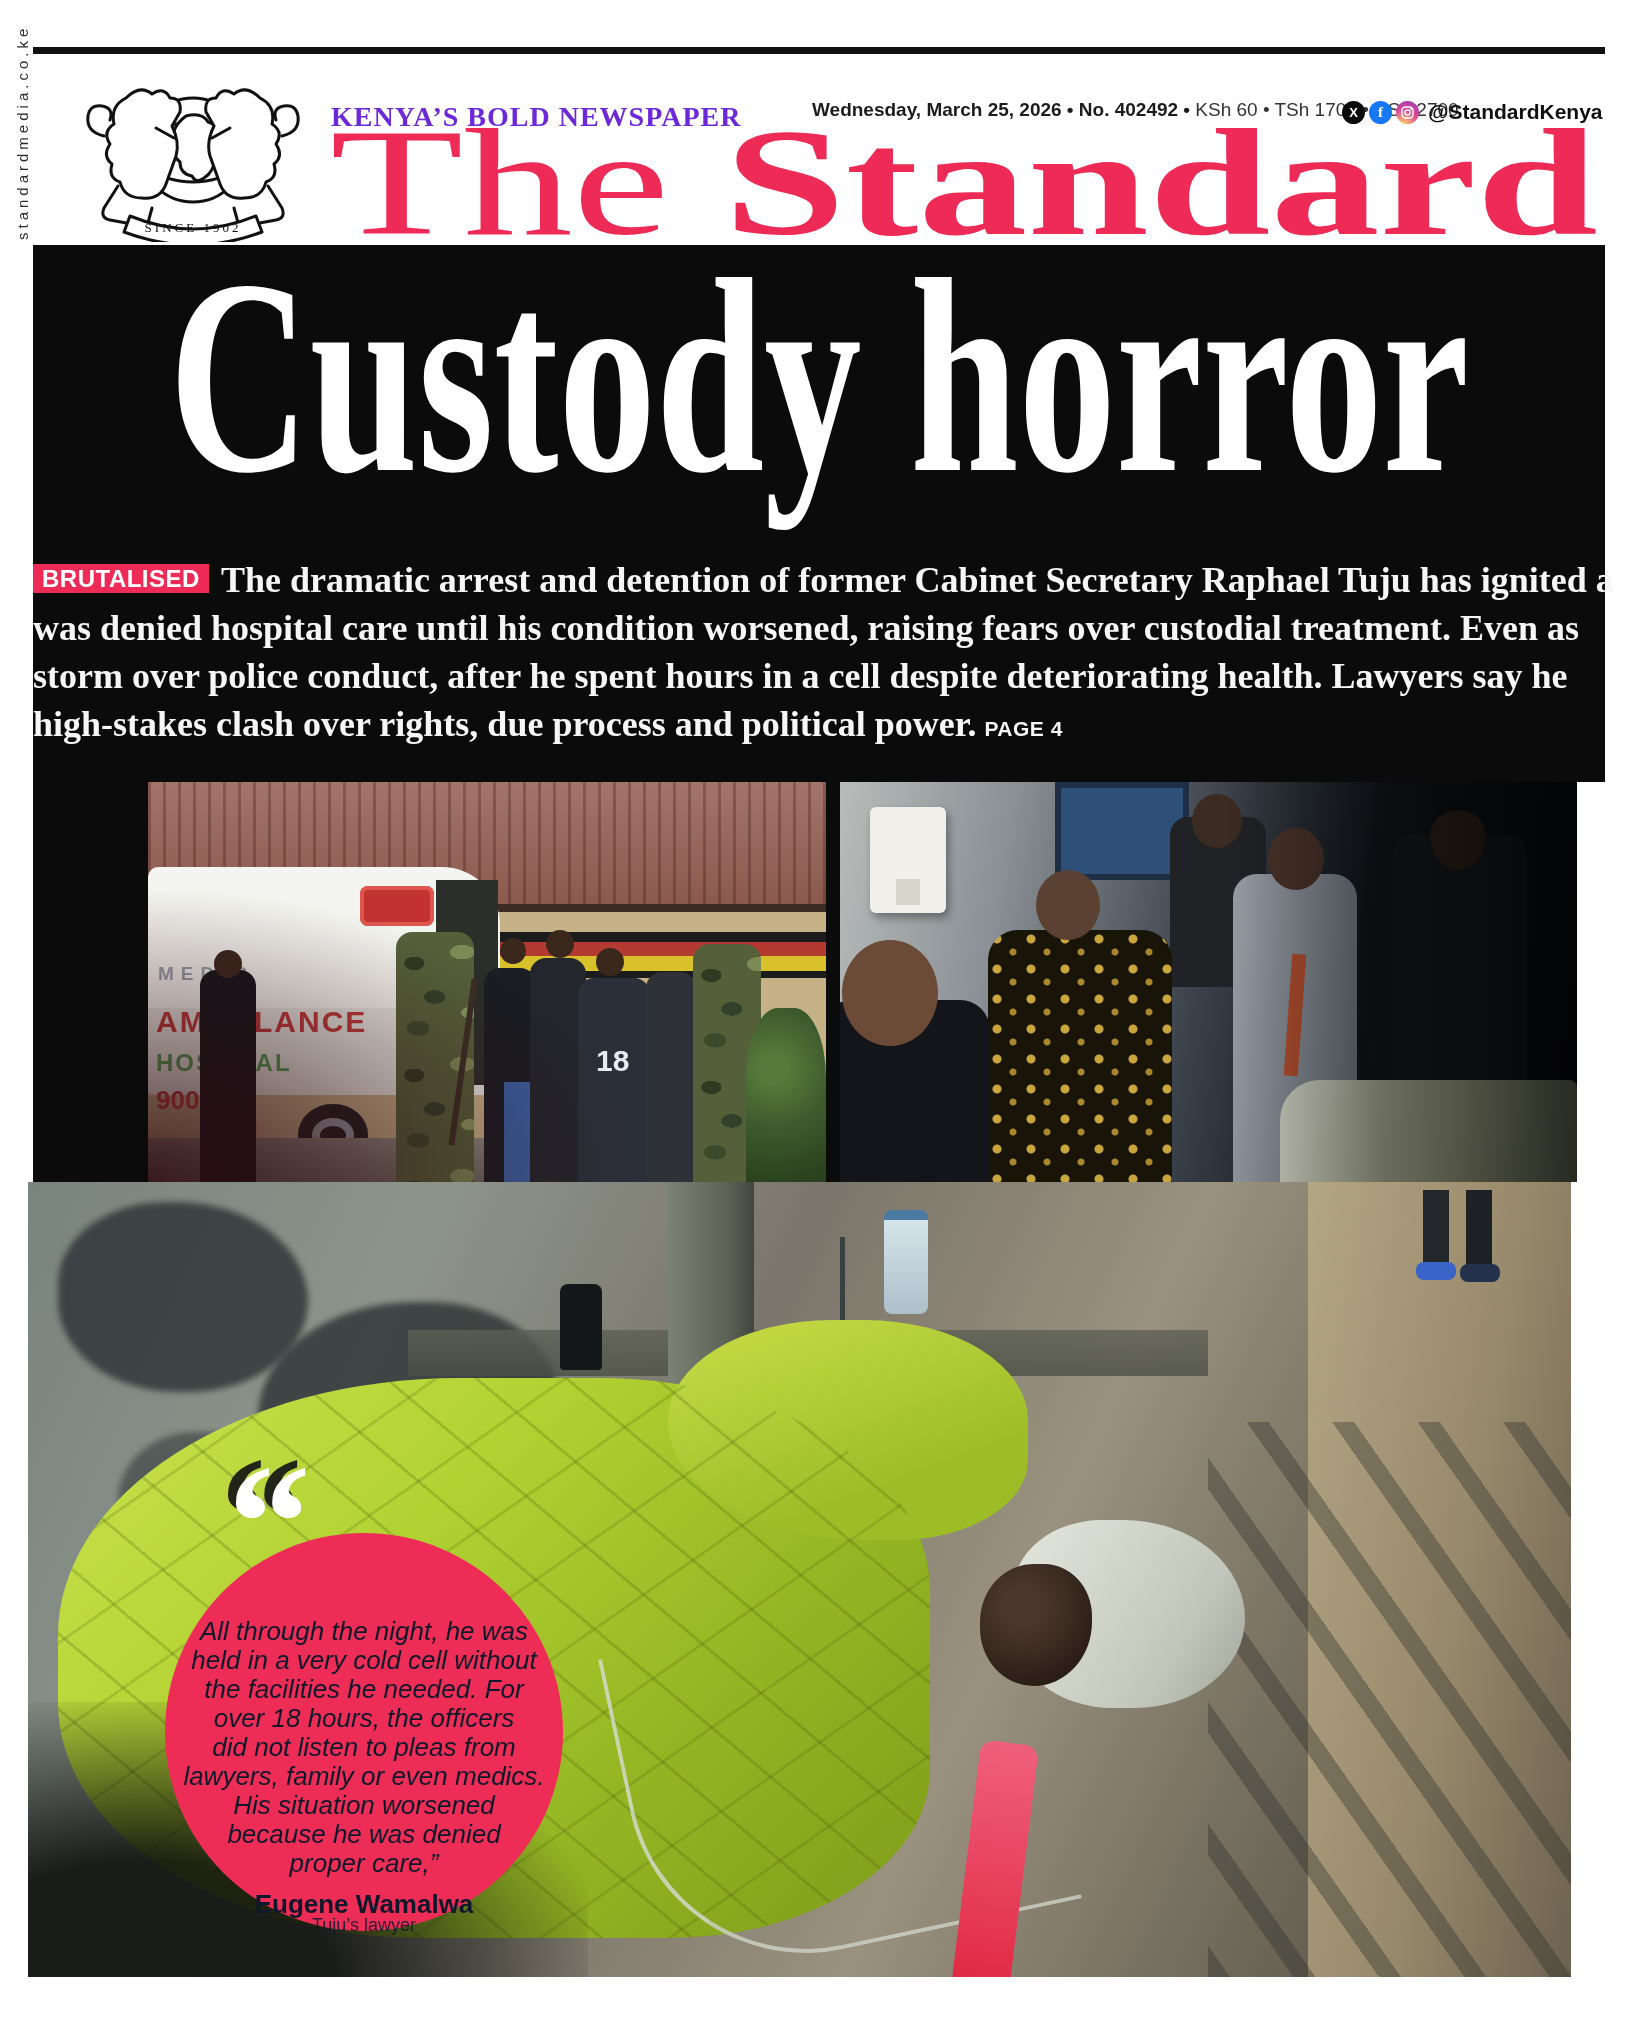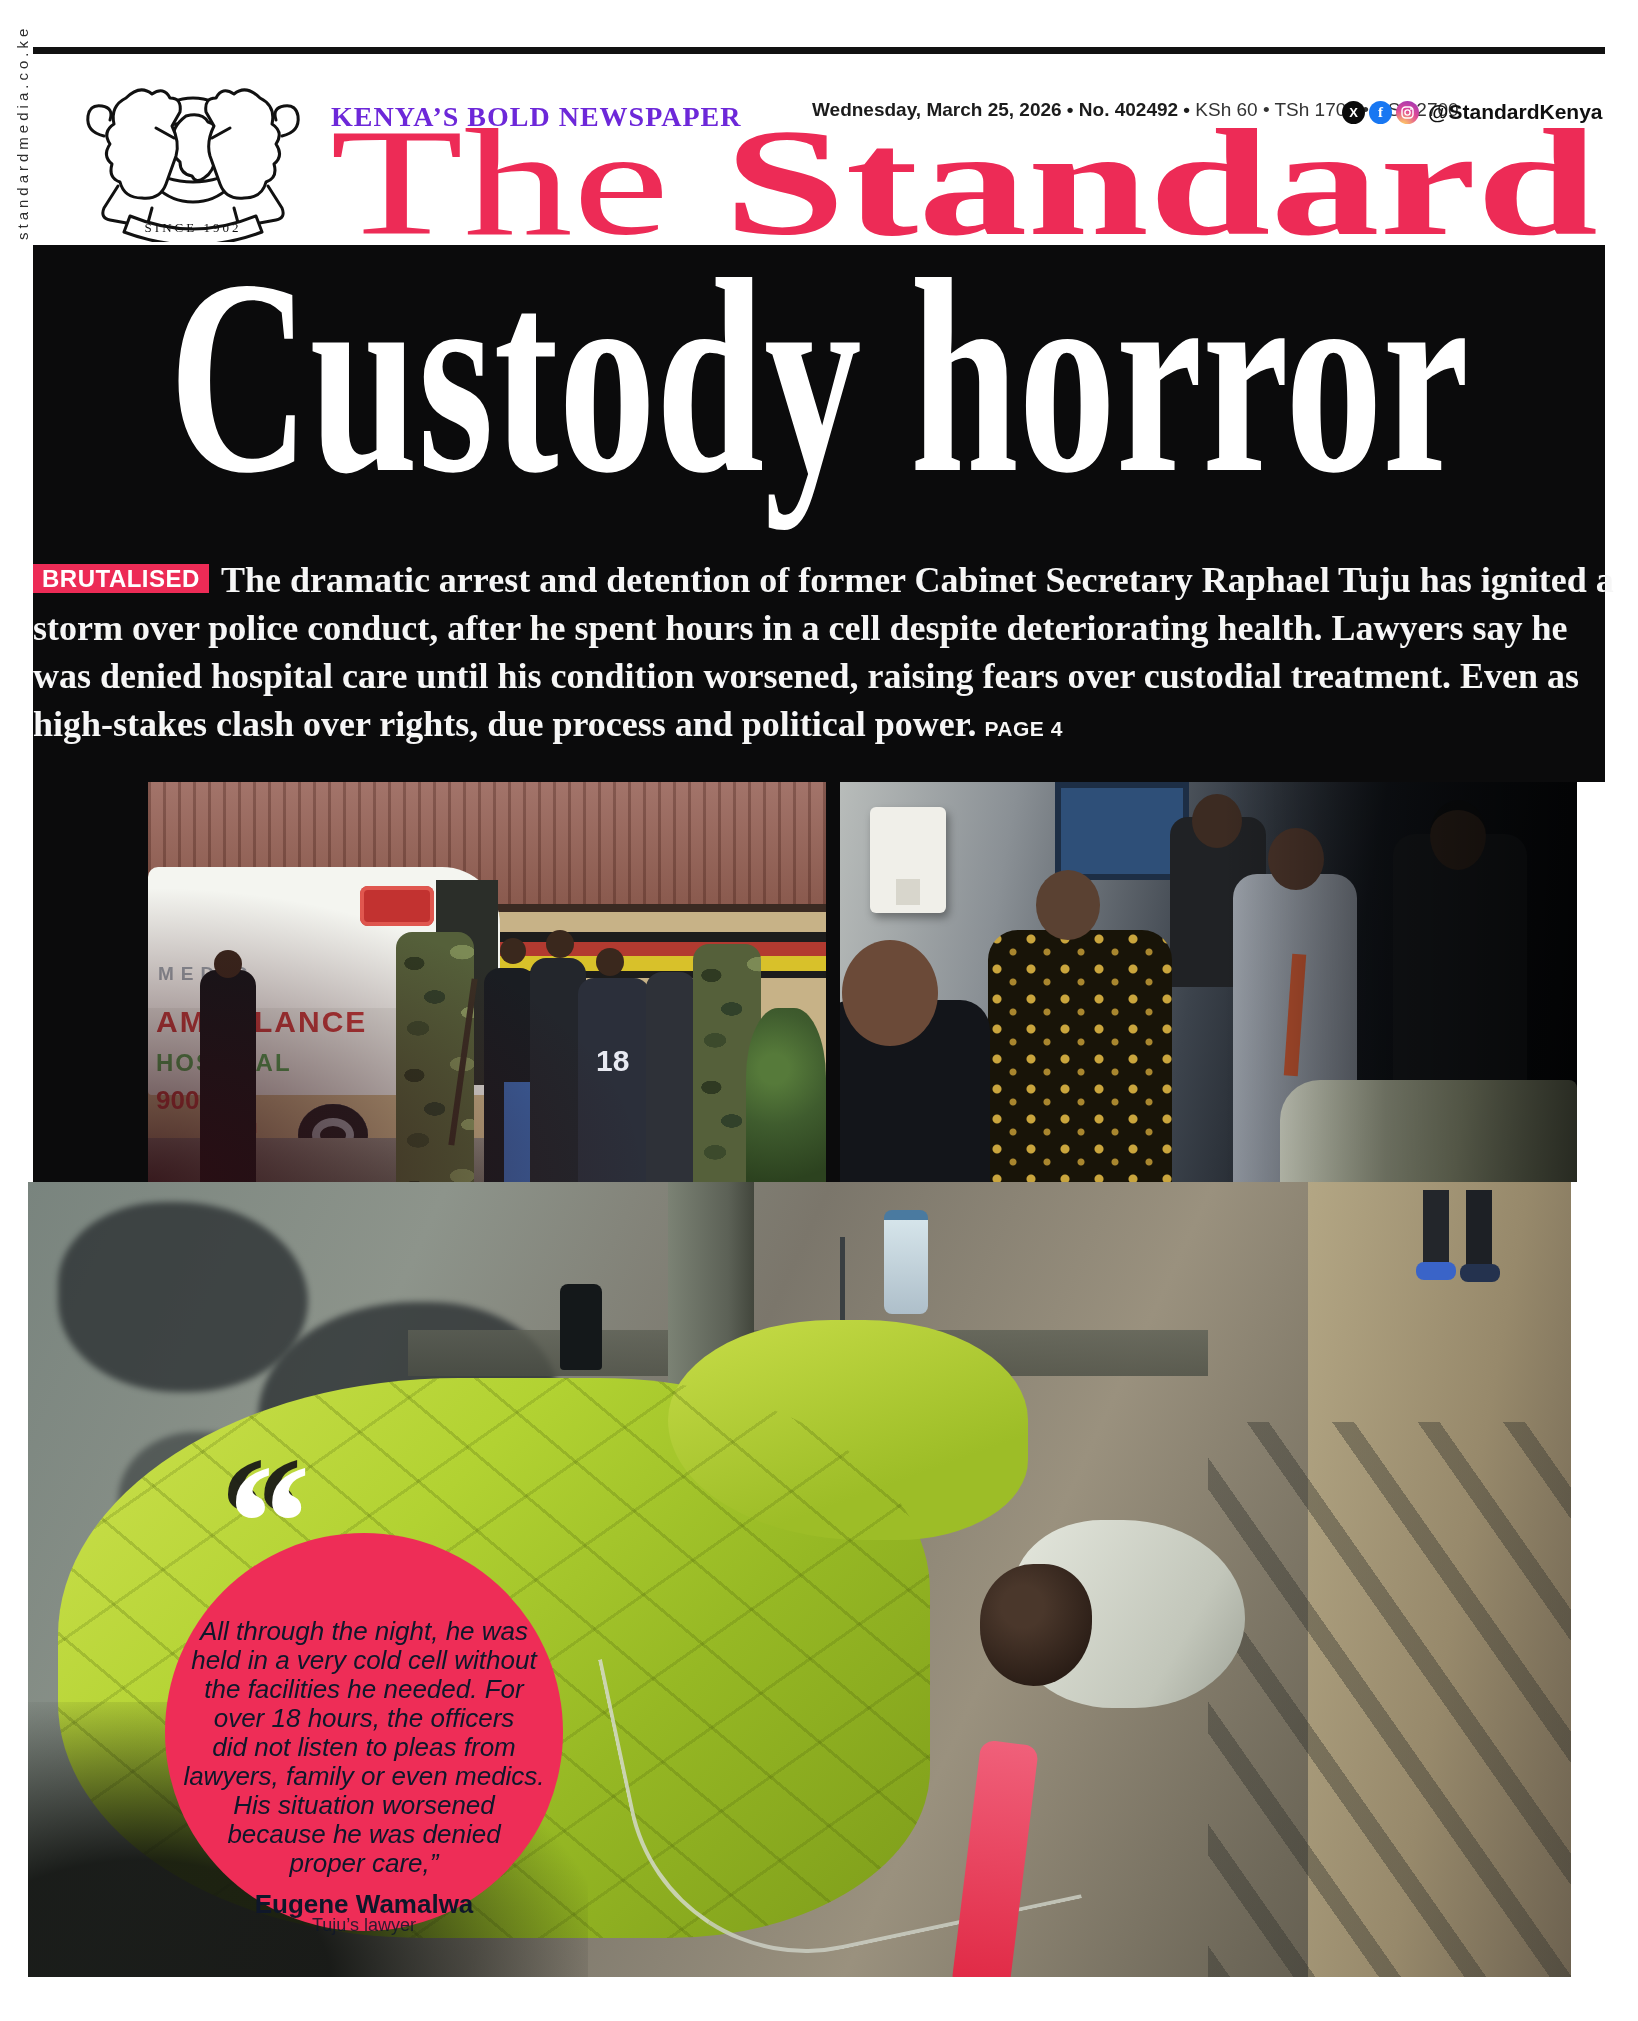--- a/index.html
+++ b/index.html
@@ -216,24 +216,24 @@
 
   <svg class="abs headline-svg" width="1572" height="330" viewBox="0 0 1572 330">
     <text x="786" y="218" text-anchor="middle" textLength="1300" lengthAdjust="spacingAndGlyphs" font-family="Liberation Serif, serif" font-weight="bold" font-size="278" fill="#ffffff">Custody horror</text>
   </svg>
 
   <div class="abs deck">
     <div class="deck-line">
       <span class="kicker" style="background:#ed2b56;">BRUTALISED</span><span>The dramatic arrest and detention of former Cabinet Secretary Raphael Tuju has ignited a</span>
     </div>
     <div class="deck-line">
+      <span>was denied hospital care until his condition worsened, raising fears over custodial treatment. Even as</span>
+    </div>
+    <div class="deck-line">
       <span>storm over police conduct, after he spent hours in a cell despite deteriorating health. Lawyers say he</span>
-    </div>
-    <div class="deck-line">
-      <span>was denied hospital care until his condition worsened, raising fears over custodial treatment. Even as</span>
     </div>
     <div class="deck-line">
       <span>high-stakes clash over rights, due process and political power.</span><span class="page-ref">PAGE 4</span>
     </div>
   </div>
 
   <div class="abs photo-strip" style="background:#0b0b0c;">
 
     <div class="photo ph1">
       <div class="abs roof"></div>

